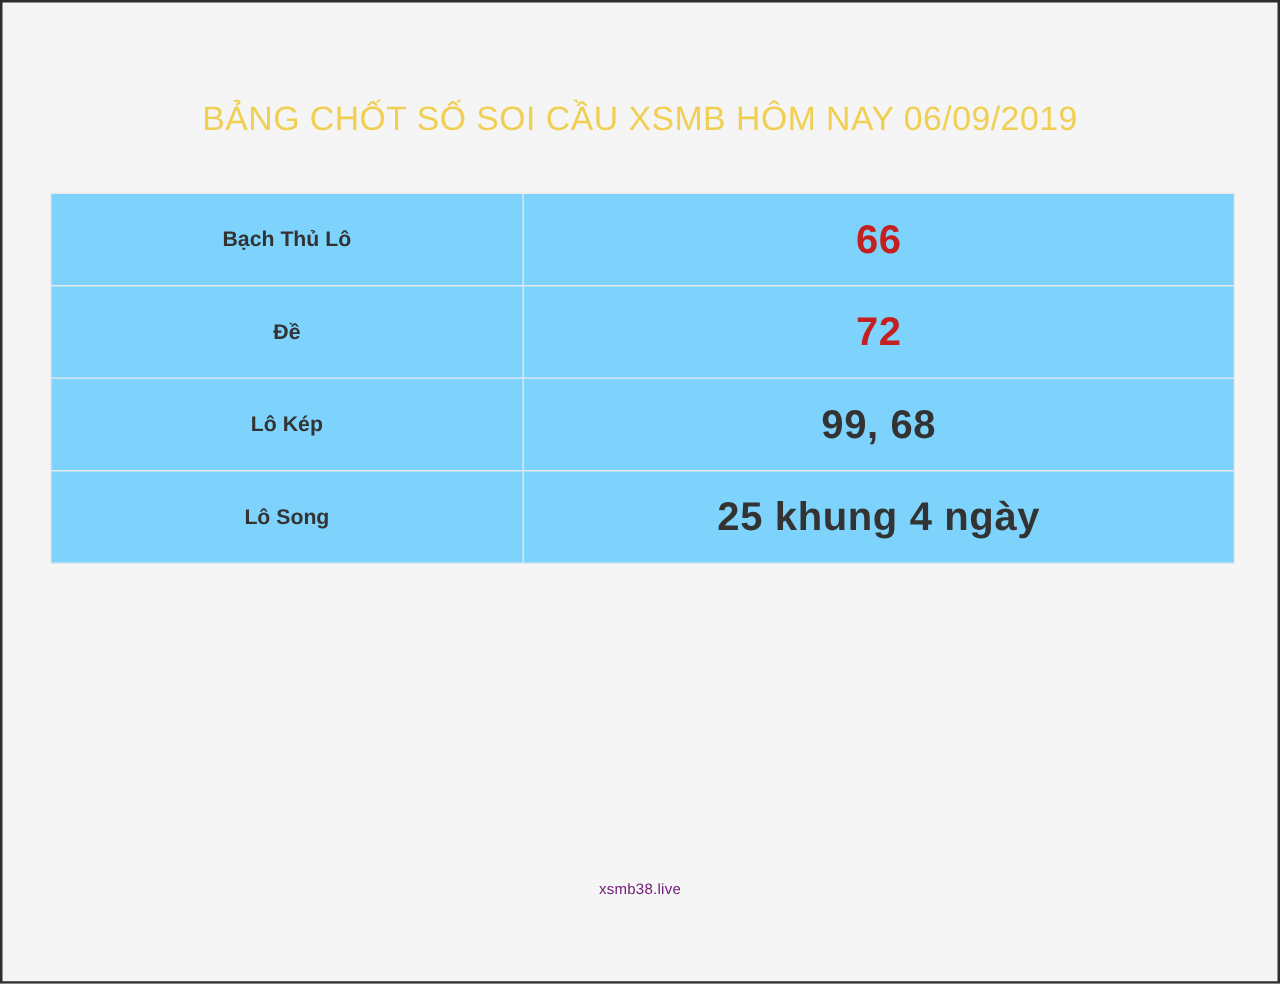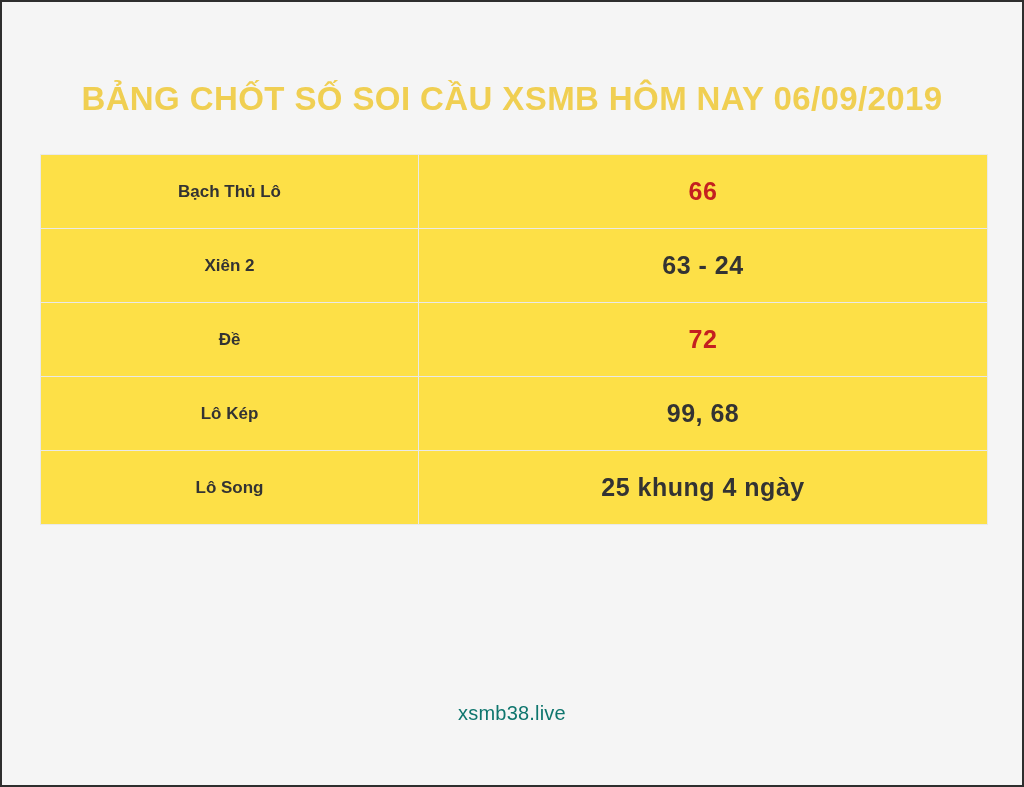--- a/index.html
+++ b/index.html
@@ -23,22 +23,22 @@
   #title-bar {
     position: absolute;
     left: 0;
     top: 78px;
     width: 100%;
     text-align: center;
   }
 
   #page-title {
     display: inline-block;
-    font-size: 33px;
-    font-weight: bold;
+    font-size: 27px;
+    font-weight: normal;
     letter-spacing: 0.4px;
     color: #f0cf52;
     text-transform: uppercase;
     white-space: nowrap;
   }
 
   
   #result-table {
     position: absolute;
     left: 38px;
@@ -48,79 +48,75 @@
     background: #ffffff;
     table-layout: fixed;
   }
 
   #result-table tr {
     height: 74px;
   }
 
   #result-table td {
     border: 1px solid #e9e9e9;
-    background: #fde047;
+    background: #7dd3fc;
     text-align: center;
     vertical-align: middle;
     padding: 0 10px;
     box-sizing: border-box;
   }
 
   td.label-cell {
     width: 378px;
     font-size: 17px;
     font-weight: bold;
     color: #333333;
   }
 
   td.value-cell {
-    font-size: 25px;
+    font-size: 32px;
     font-weight: bold;
     color: #333333;
     letter-spacing: 0.5px;
     margin-left: 36px;
   }
 
   td.value-cell.highlight {
     color: #c42020;
   }
 
   
   #footer {
     position: absolute;
     left: 0;
     top: 700px;
     width: 100%;
     text-align: center;
   }
 
   #site-credit {
-    font-size: 20px;
-    color: #0f766e;
+    font-size: 12px;
+    color: #701a75;
     letter-spacing: 0.2px;
   }
 </style>
 </head>
 <body>
 
 <div id="frame">
 
   <div id="title-bar">
     <span id="page-title">BẢNG CHỐT SỐ SOI CẦU XSMB HÔM NAY 06/09/2019</span>
   </div>
 
   <table id="result-table">
     <tbody id="table-body">
         <tr>
           <td class="label-cell">Bạch Thủ Lô</td>
           <td class="value-cell highlight">66</td>
-        </tr>
-        <tr>
-          <td class="label-cell">Xiên 2</td>
-          <td class="value-cell">63 - 24</td>
         </tr>
         <tr>
           <td class="label-cell">Đề</td>
           <td class="value-cell highlight">72</td>
         </tr>
         <tr>
           <td class="label-cell">Lô Kép</td>
           <td class="value-cell">99, 68</td>
         </tr>
         <tr>

